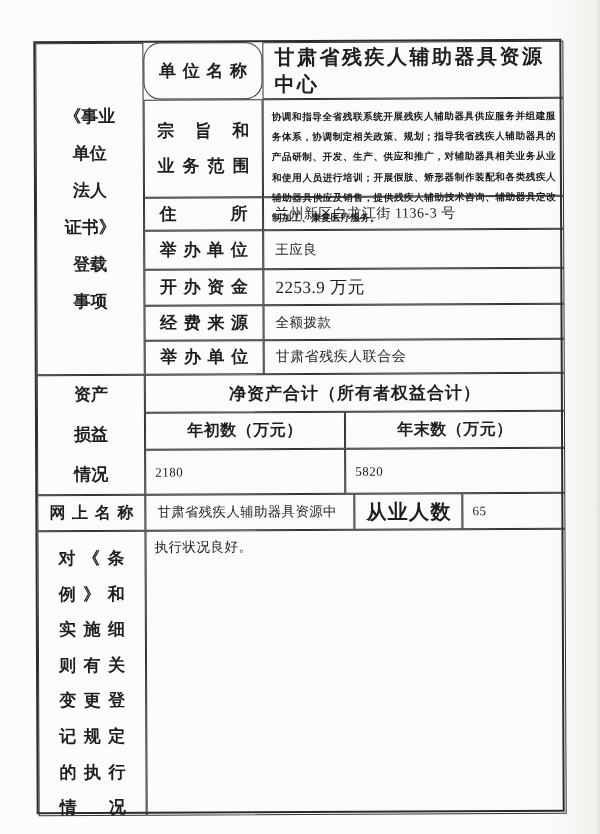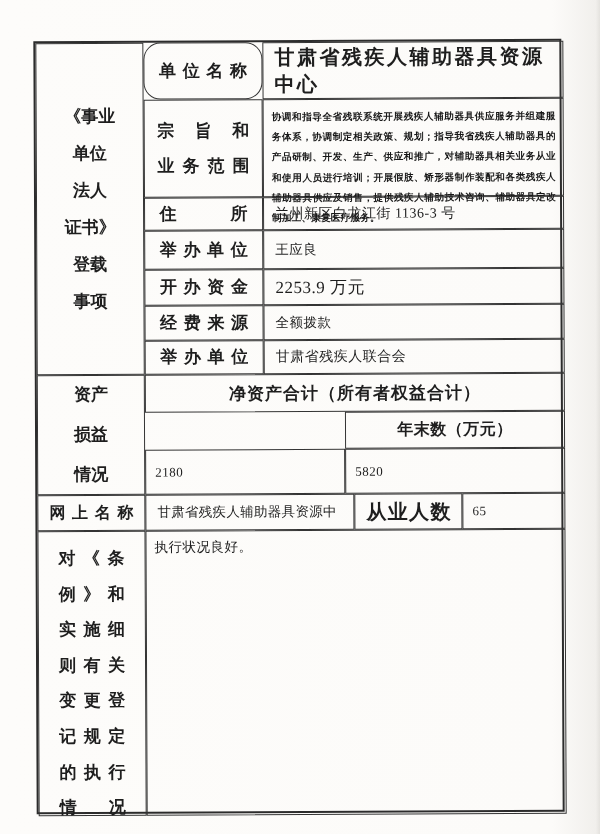--- a/index.html
+++ b/index.html
@@ -111,20 +111,21 @@
       <span class="lbl-inner">举办单位</span>
     </div>
     <div class="cell val" style="left:227px;top:298px;width:301px;height:34px;">甘肃省残疾人联合会</div>
 
     <div class="cell side" style="left:0;top:332px;width:108px;height:120px;">
       <span class="line-sm">资产</span>
       <span class="line-sm">损益</span>
       <span class="line-sm">情况</span>
     </div>
     <div class="cell hdr" style="left:108px;top:332px;width:420px;height:38px;">净资产合计（所有者权益合计）</div>
+    <div class="cell subhdr" style="left:108px;top:370px;width:200px;height:37px;">年初数（万元）</div>
     <div class="cell subhdr" style="left:308px;top:370px;width:220px;height:37px;">年末数（万元）</div>
     <div class="cell num" style="left:108px;top:407px;width:200px;height:45px;">2180</div>
     <div class="cell num" style="left:308px;top:407px;width:220px;height:45px;">5820</div>
 
     <div class="cell lbl" style="left:0;top:452px;width:108px;height:36px;font-size:16px;">
       <span class="lbl-inner" style="width:84px;">网上名称</span>
     </div>
     <div class="cell val" style="left:108px;top:452px;width:209px;height:36px;font-size:13.5px;letter-spacing:0.3px;">甘肃省残疾人辅助器具资源中</div>
     <div class="cell lbl" style="left:317px;top:452px;width:108px;height:36px;font-size:20px;">
       <span class="lbl-inner" style="width:84px;">从业人数</span>

